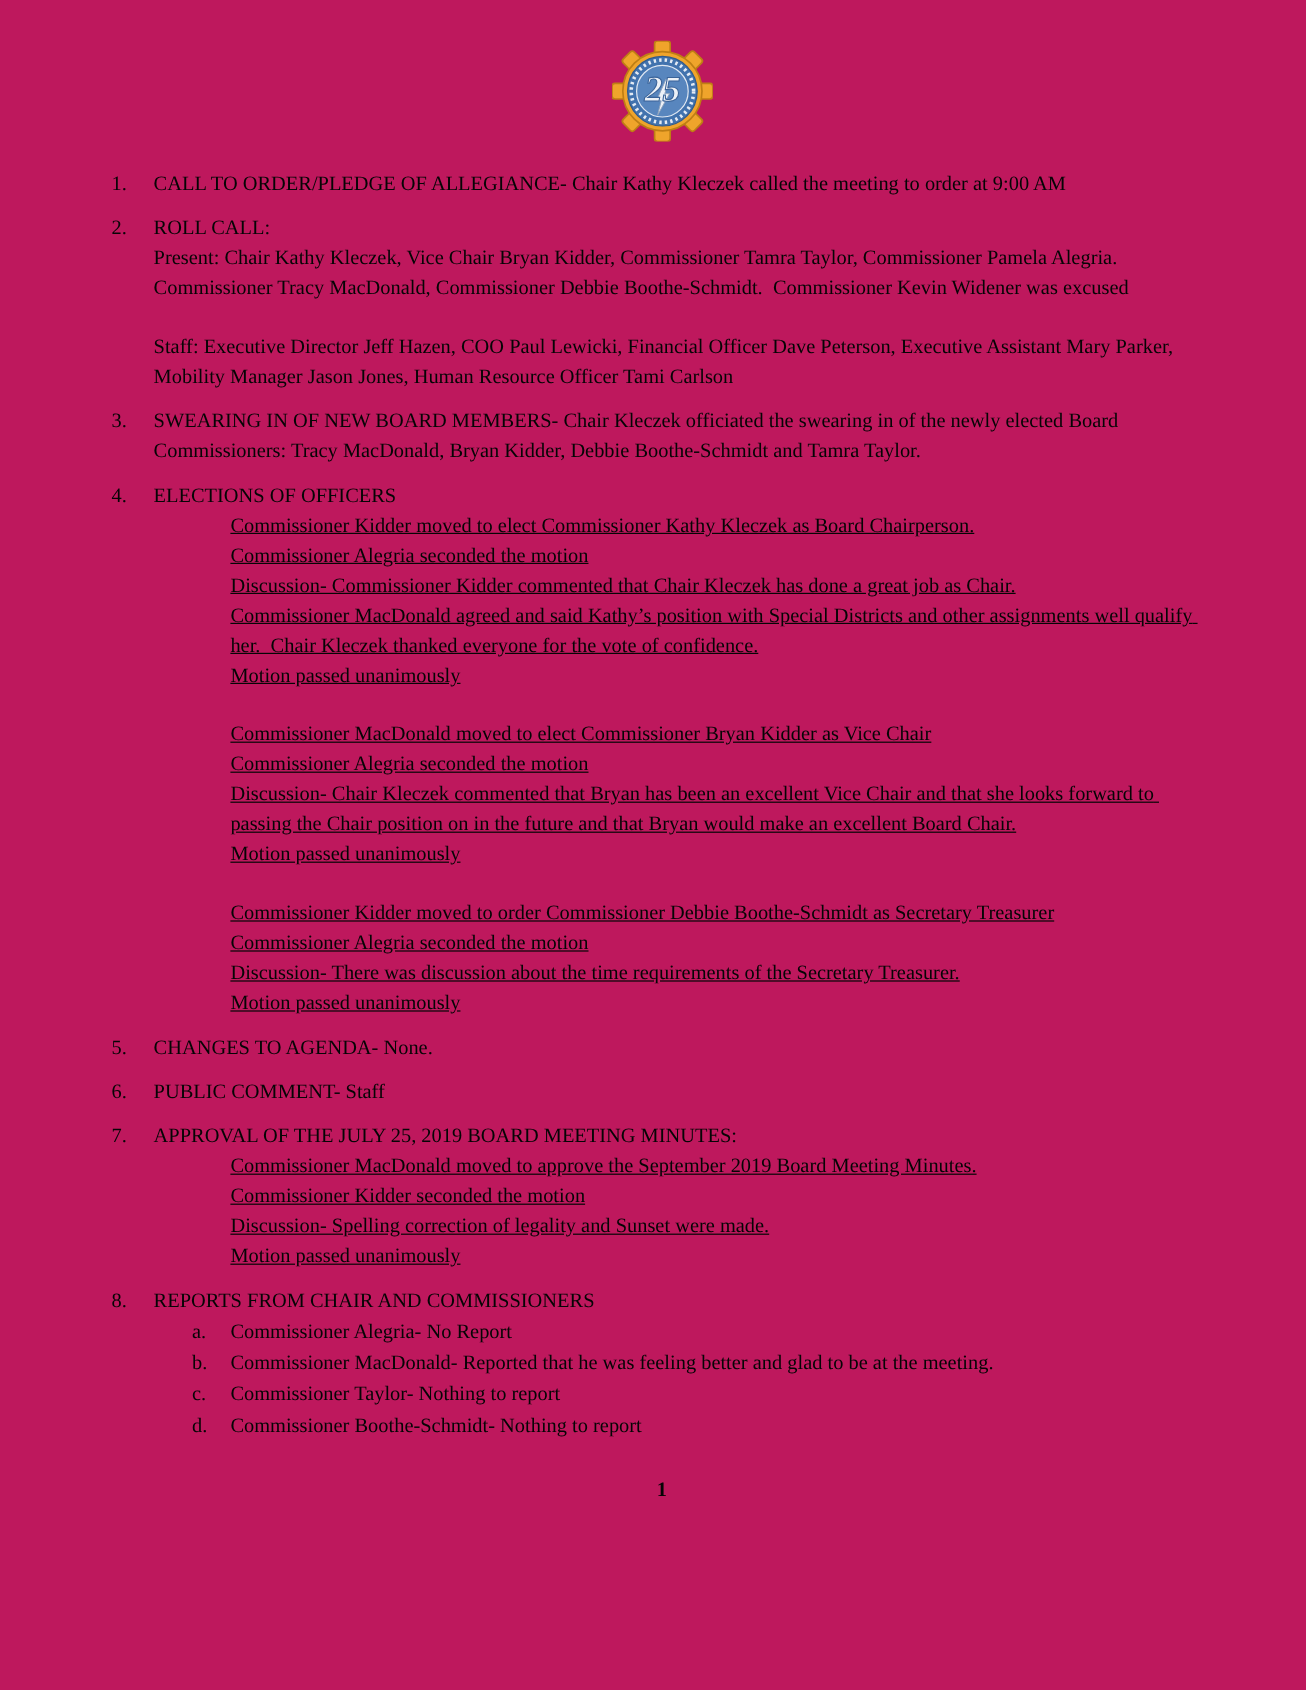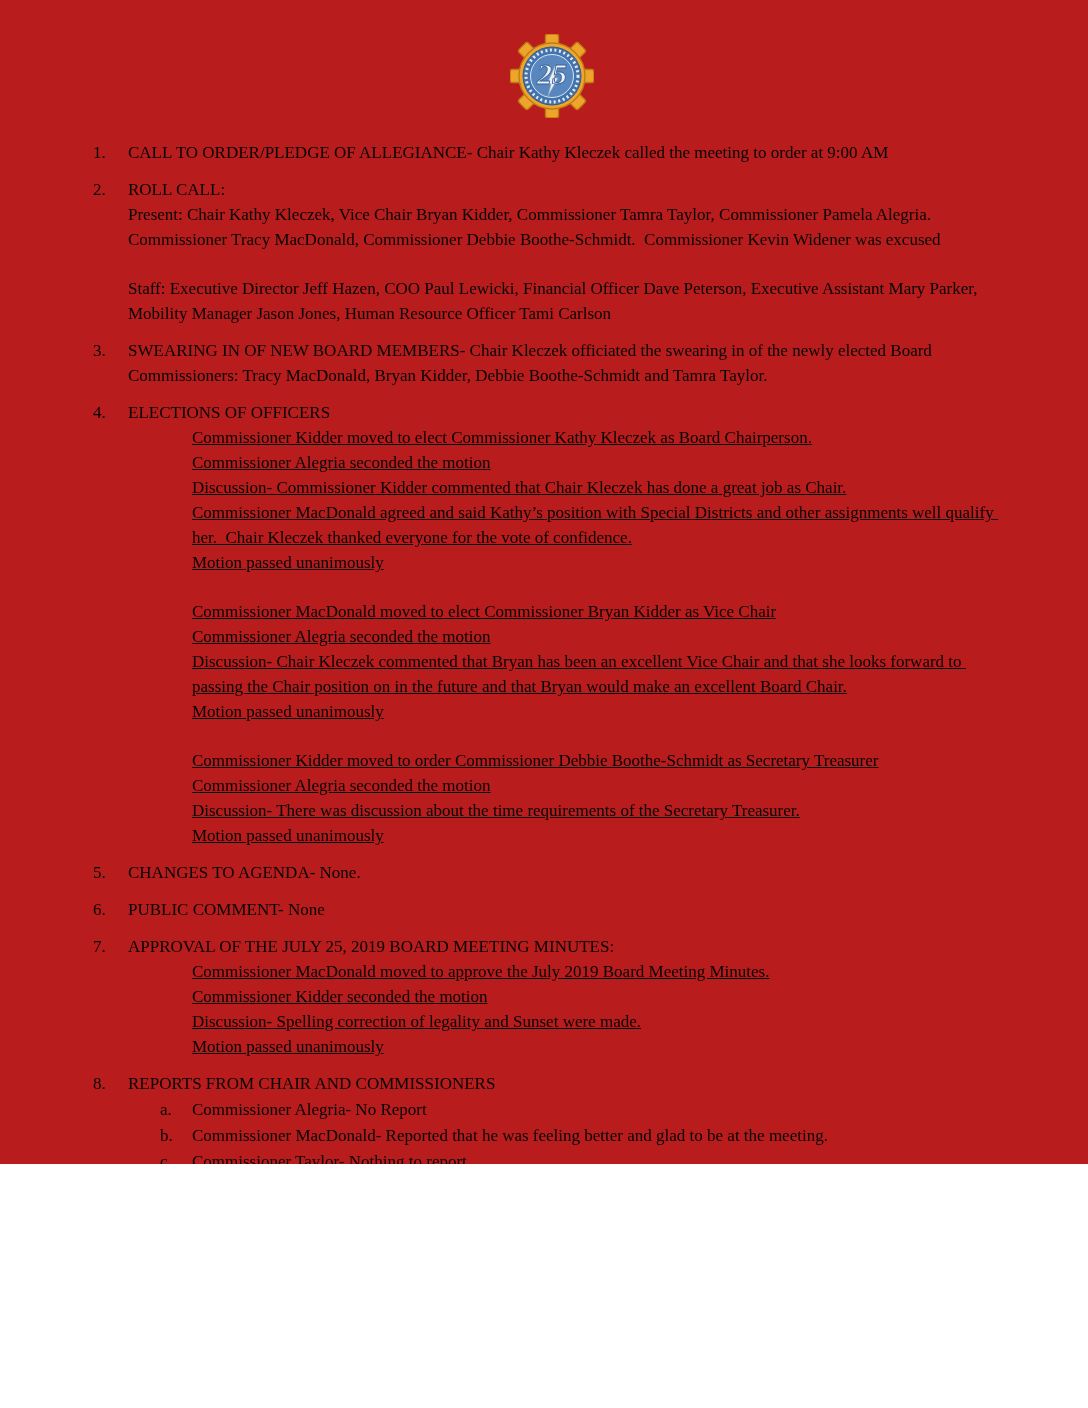--- a/index.html
+++ b/index.html
@@ -1,19 +1,19 @@
 <!DOCTYPE html>
 <html style="--gear-gold: #EFA42B; --gear-outline: #BE7E14; --circle-blue: #4273AE; --inner-blue: #5886BE; --emblem-silver: #EDF1F7;"><head>
 <meta charset="utf-8">
 <style>
   html,body{margin:0;padding:0;background:#ffffff;}
   .page{
-    width:1088px;height:1164px;box-sizing:border-box;
+    width:1088px;height:1408px;box-sizing:border-box;
     padding:34px 78px 0 93px;
-    background:#b91c1c;color:#050505;
+    background:#be185d;color:#050505;
     font-family:"Liberation Serif","DejaVu Serif",serif;
     font-size:17px;line-height:25px;
     overflow:hidden;position:relative;
   }
   .doc-header{text-align:center;}
   .logo-wrap{display:flex;justify-content:center;}
   .title-block{margin-top:3px;font-weight:bold;font-size:21px;line-height:25px;}
   .title-block div{white-space:pre-wrap;}
   .agenda{margin-top:22px;}
   .item{display:flex;margin-top:12px;}
@@ -119,30 +119,30 @@
       </div>
       <div class="item">
         <span class="num">5.</span>
         <div class="item-body">
           <div class="item-text">CHANGES TO AGENDA- None.</div>
         </div>
       </div>
       <div class="item">
         <span class="num">6.</span>
         <div class="item-body">
-          <div class="item-text">PUBLIC COMMENT- None</div>
+          <div class="item-text">PUBLIC COMMENT- Staff</div>
         </div>
       </div>
       <div class="item">
         <span class="num">7.</span>
         <div class="item-body">
           <div class="item-text">APPROVAL OF THE JULY 25, 2019 BOARD MEETING MINUTES:</div>
           <div class="groups deep">
             <div class="group">
-              <p class="para">Commissioner MacDonald moved to approve the July 2019 Board Meeting Minutes.</p>
+              <p class="para">Commissioner MacDonald moved to approve the September 2019 Board Meeting Minutes.</p>
               <p class="para">Commissioner Kidder seconded the motion</p>
               <p class="para">Discussion- Spelling correction of legality and Sunset were made.</p>
               <p class="para">Motion passed unanimously</p>
             </div>
           </div>
         </div>
       </div>
       <div class="item">
         <span class="num">8.</span>
         <div class="item-body">

